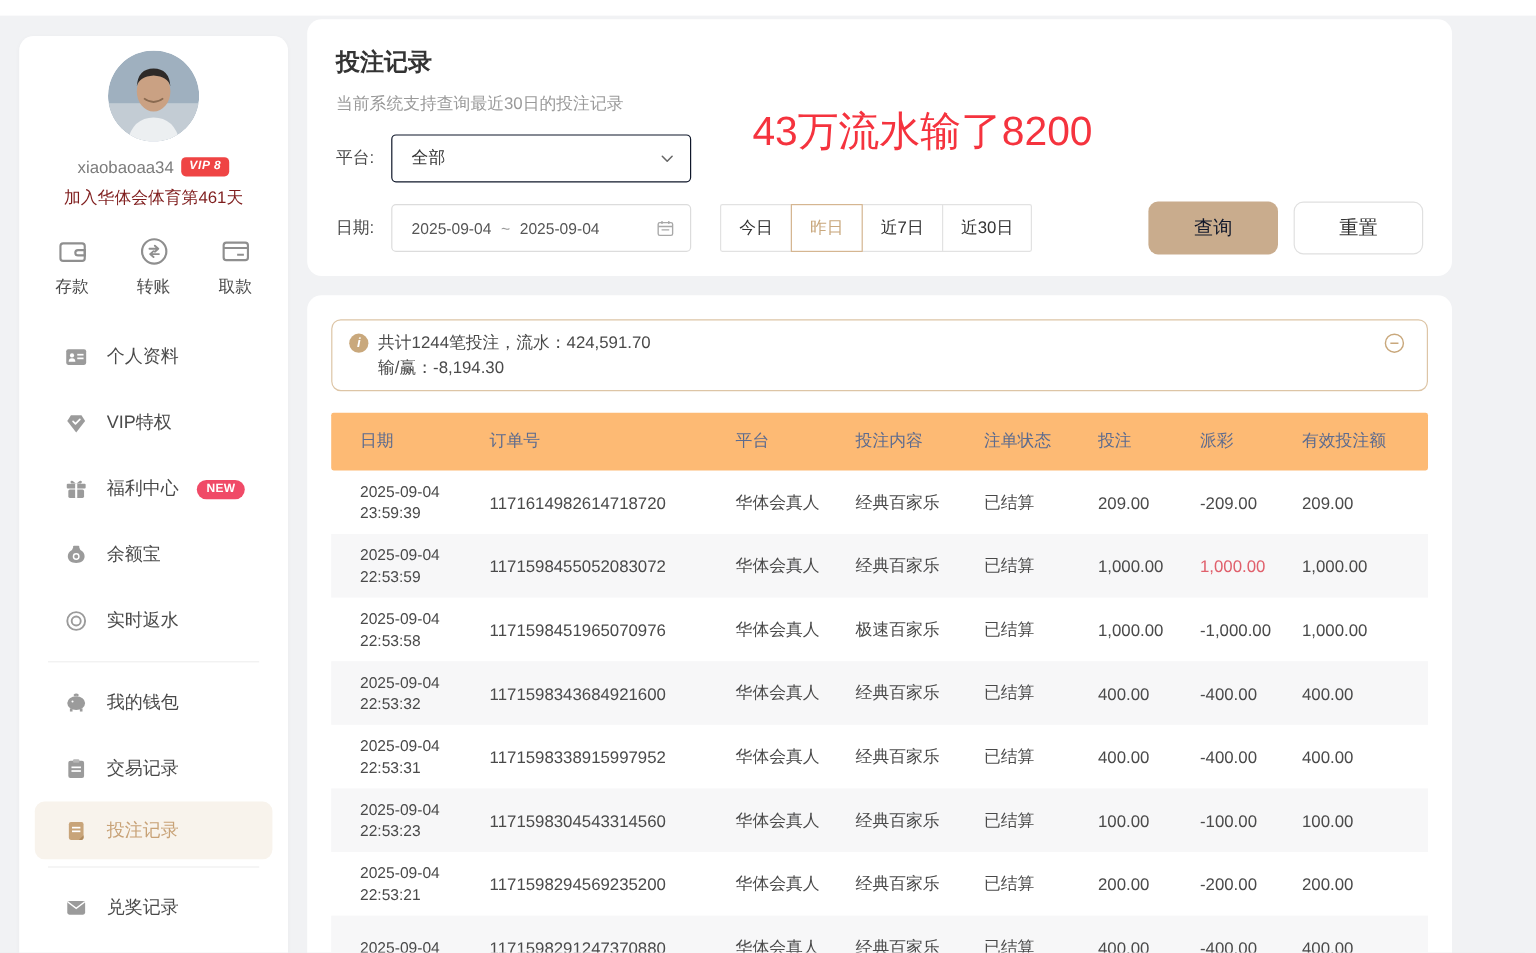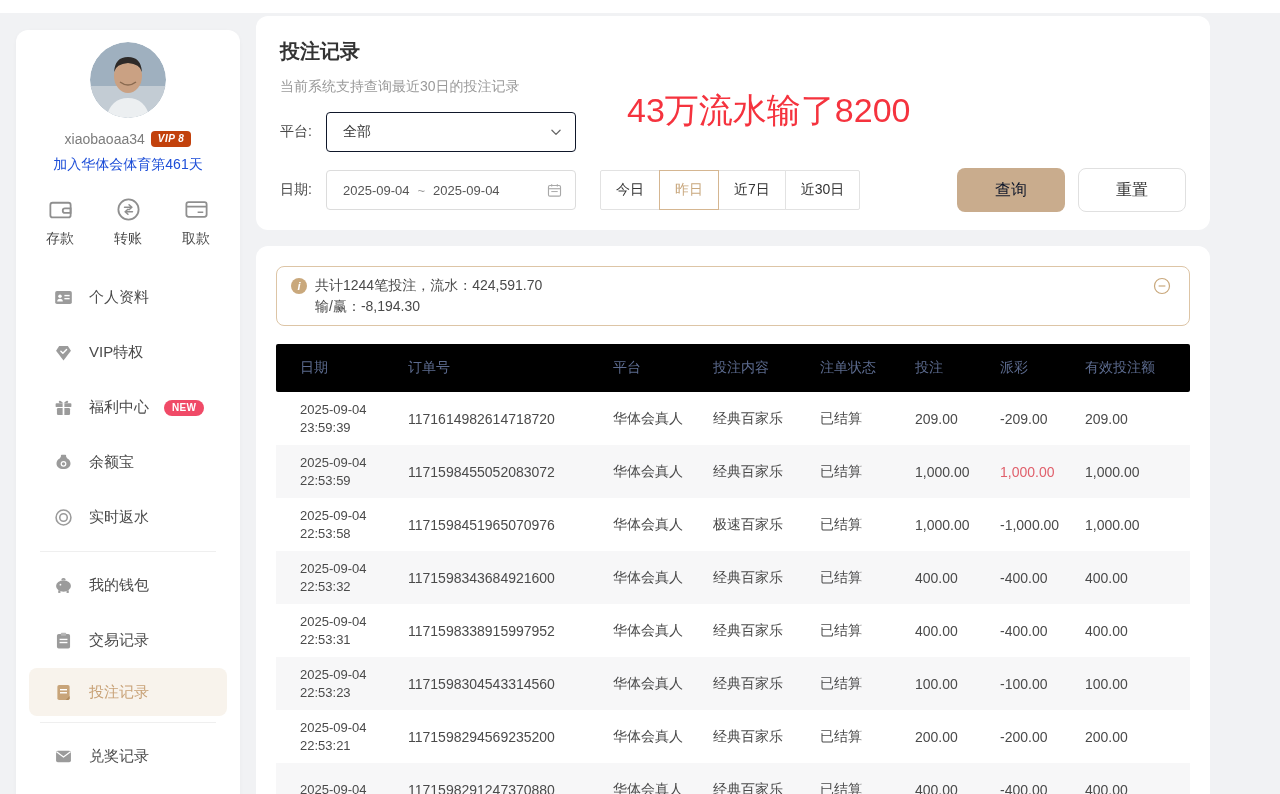--- a/index.html
+++ b/index.html
@@ -7,23 +7,23 @@
   .stage { position:relative; width:1280px; height:794px; background:#f1f2f4; overflow:hidden; }
   .topstrip { position:absolute; top:0; left:0; width:1280px; height:13px; background:#ffffff; }
 
   
   .sidebar { position:absolute; left:16px; top:30px; width:224px; height:800px;
     background:#fff; border-radius:12px; box-shadow:0 1px 4px rgba(0,0,0,.03); overflow:hidden; }
   .avatar-wrap { display:flex; justify-content:center; margin-top:12px; }
   .avatar { width:76px; height:76px; border-radius:50%; overflow:hidden; display:block; }
   .user-row { display:flex; align-items:center; justify-content:center; gap:6px; margin-top:13px; }
   .username { font-size:14px; color:#7c7c7c; }
-  .vip-badge { background:#c2410c; color:#fff; font-size:10px; font-weight:bold; font-style:italic;
+  .vip-badge { background:#ef4444; color:#fff; font-size:10px; font-weight:bold; font-style:italic;
     padding:2px 7px 3px; border-radius:4px; letter-spacing:.5px; }
-  .join-text { text-align:center; font-size:14px; color:#1d4ed8; margin-top:9px; }
+  .join-text { text-align:center; font-size:14px; color:#7f1d1d; margin-top:9px; }
   .quick-actions { display:flex; justify-content:space-between; padding:0 30px; margin-top:22px; }
   .qa-item { display:flex; flex-direction:column; align-items:center; gap:7px; cursor:pointer; }
   .qa-item svg { width:27px; height:27px; }
   .qa-label { font-size:14px; color:#4a4a4a; }
   .menu { margin-top:22px; }
   .menu-item { display:flex; align-items:center; gap:15px; height:55px; padding:0 0 0 37px; cursor:pointer; }
   .menu-item svg { width:21px; height:21px; flex:0 0 21px; }
   .menu-label { font-size:15px; color:#4a4a4a; }
   .menu-item.active { background:#f8f3ec; border-radius:8px; margin:0 13px; height:48px; padding-left:24px; }
   .menu-item.active .menu-label { color:#c8a277; }
@@ -66,21 +66,21 @@
   .summary-box { position:relative; border:1px solid #ddc5a6; border-radius:8px; padding:8px 40px 8px 14px; }
   .summary-inner { display:flex; gap:8px; }
   .info-icon { width:16px; height:16px; border-radius:50%; background:#c9a87c; color:#fff;
     font-size:11px; font-weight:bold; display:flex; align-items:center; justify-content:center;
     margin-top:3px; flex:0 0 16px; font-style:italic; }
   .summary-lines { font-size:14px; color:#4a4a4a; line-height:21px; }
   .collapse-icon { position:absolute; right:18px; top:10px; width:18px; height:18px; cursor:pointer; }
 
   .table-wrap { margin-top:18px; }
   .t-head, .t-row { display:grid; grid-template-columns:132px 205px 100px 107px 95px 85px 85px 103px; align-items:center; }
-  .t-head { height:48px; background:#000000; border-radius:2px; }
+  .t-head { height:48px; background:#fdba74; border-radius:2px; }
   .t-head .th { font-size:14px; color:#5c6b8f; }
   .th:first-child, .td:first-child { padding-left:24px; }
   .t-row { height:53px; }
   .t-row:nth-child(even) { background:#f7f7f8; }
   .td { font-size:14px; color:#4a4a4a; }
   .td .d1, .td .d2 { display:block; font-size:13px; line-height:18px; }
   .td.red, .red { color:#e0606c; }
 </style>
 </head>
 <body>

